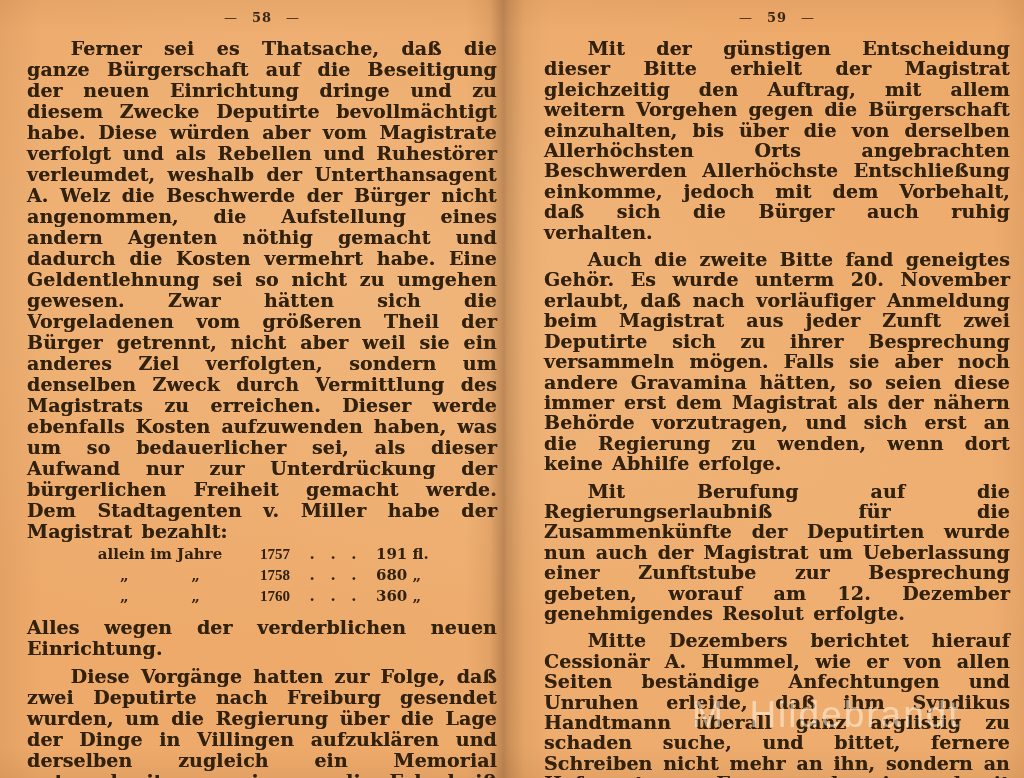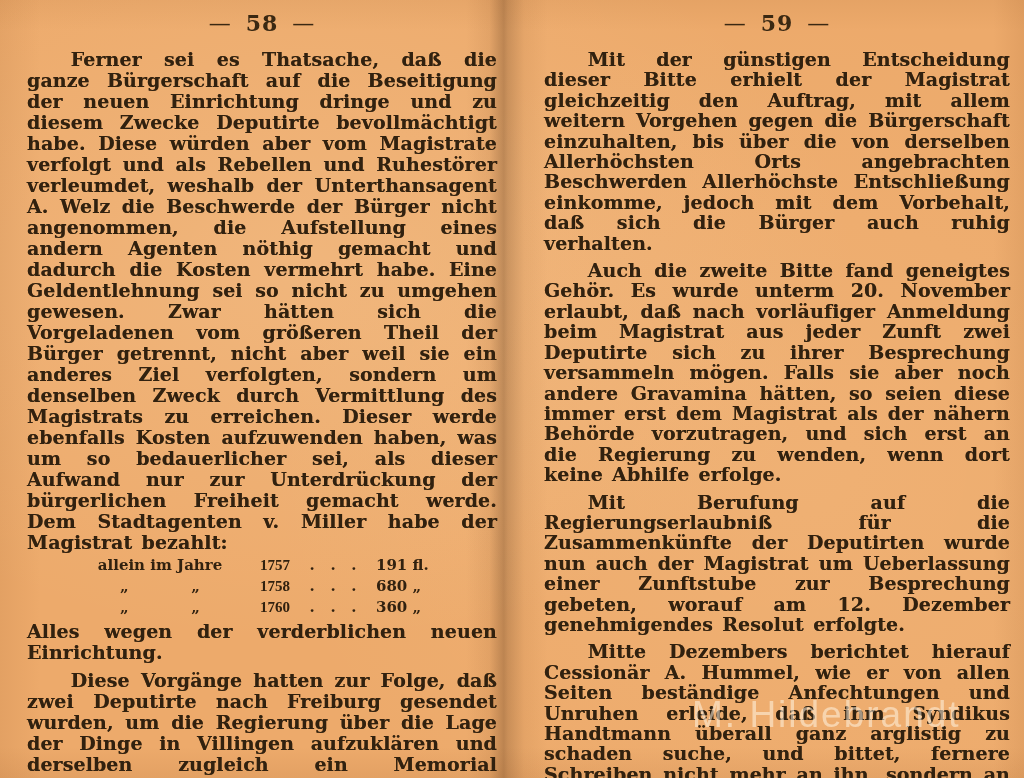--- a/index.html
+++ b/index.html
@@ -39,21 +39,21 @@
     box-sizing: border-box;
     width: 512px;
     height: 778px;
     padding-top: 10px;
   }
   .page-left  { padding-left: 27px; padding-right: 15px; }
   .page-right { padding-left: 32px; padding-right: 14px; }
 
   .page-header {
     text-align: center;
-    font-size: 22px;
+    font-size: 13px;
     font-weight: 700;
     letter-spacing: 1px;
     color: #3a2812;
     margin-bottom: 13px;
     font-family: "DejaVu Serif", serif;
   }
   .page-header .dash { margin: 0 14px; font-weight: 400; }
 
   .para {
     margin: 0 0 7px 0;
@@ -64,21 +64,21 @@
     word-spacing: 2.5px;
     letter-spacing: 0.1px;
     color: #31210f;
     text-shadow: 0 0 0.4px rgba(49,33,15,0.6);
   }
   .page-right .para { line-height: 20.4px; }
   .indent { text-indent: 2.3em; }
   .no-bottom { margin-bottom: 2px; }
 
   .money-table {
-    margin: 2px 0 3px 0;
+    margin: 2px 0 10px 0;
     font-size: 15px;
     font-weight: 700;
     line-height: 21px;
     color: #31210f;
   }
   .money-row {
     display: flex;
     justify-content: center;
     align-items: baseline;
   }

